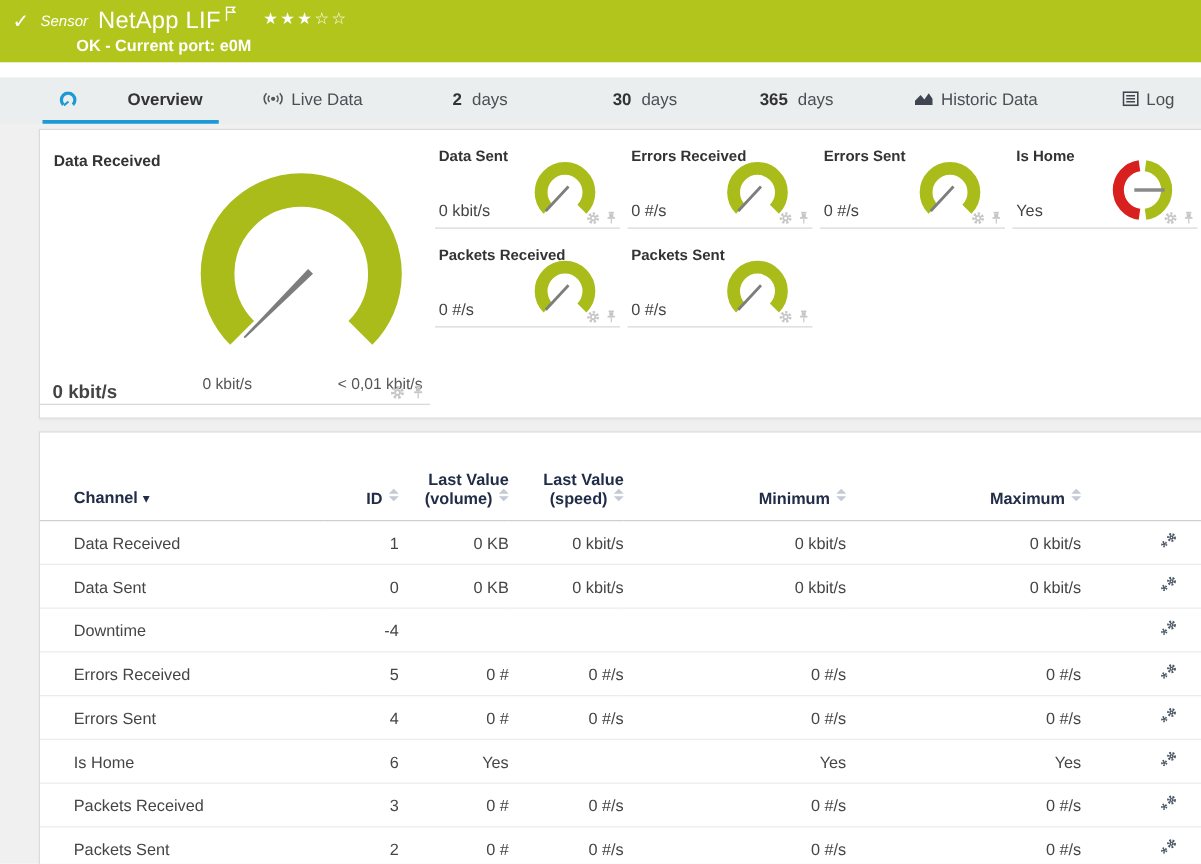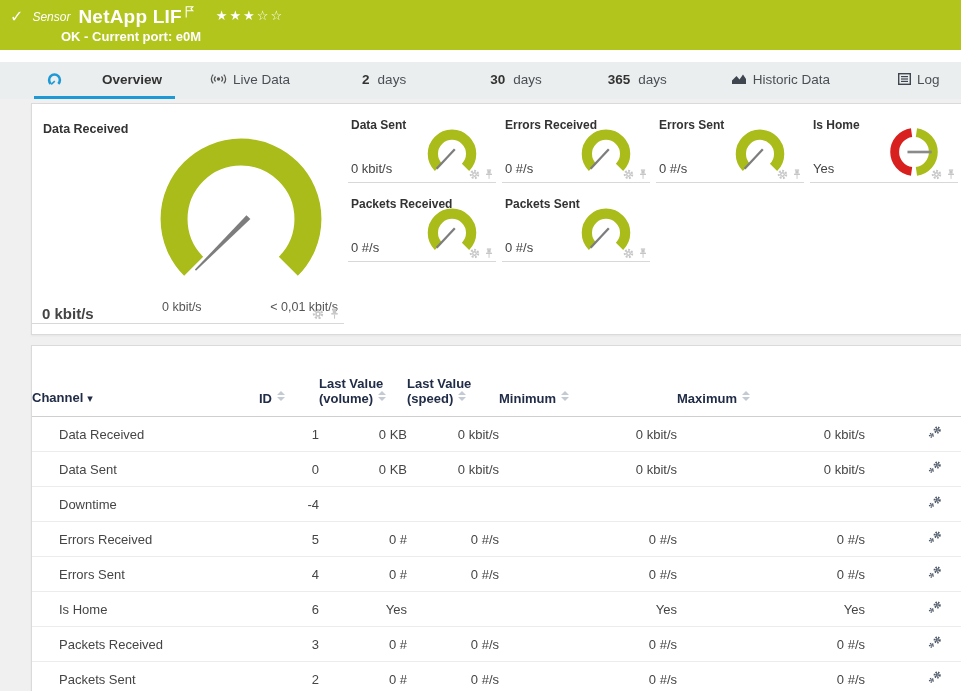--- a/index.html
+++ b/index.html
@@ -7,21 +7,21 @@
     width:961px;height:691px;position:relative;overflow:hidden;
     background:#f0f0f0;
     font-family:"Liberation Sans","DejaVu Sans",sans-serif;
     -webkit-font-smoothing:antialiased;
   }
   
   .topbar{position:absolute;left:0;top:0;right:0;height:50px;background:#b2c51d;color:#fff;}
   .topbar .row1{display:flex;align-items:center;padding:6px 0 0 10px;}
   .check{font-family:"DejaVu Sans",sans-serif;font-size:16px;font-weight:bold;line-height:1;}
   .kind{font-style:italic;font-size:12px;margin-left:9px;}
-  .sensor-title{font-size:19px;font-weight:bold;margin-left:8px;letter-spacing:.2px;}
+  .sensor-title{font-size:19px;font-weight:normal;margin-left:8px;letter-spacing:.2px;}
   .flagwrap{margin:-8px 0 0 3px;}
   .stars{font-family:"DejaVu Sans",sans-serif;font-size:13px;letter-spacing:2px;margin-left:22px;margin-top:-4px;cursor:pointer;}
   .statusline{font-size:13px;font-weight:bold;margin:1px 0 0 61px;}
   
   .whitegap{position:absolute;left:0;top:50px;right:0;height:12px;background:#ffffff;}
   .tabbar{position:absolute;left:0;top:62px;right:0;height:37px;background:#ebeeee;display:flex;align-items:stretch;padding-left:34px;box-sizing:border-box;}
   .tab{display:inline-flex;align-items:center;gap:6px;padding:0 13px;font-size:13.5px;color:#4a4f55;border-bottom:3px solid transparent;cursor:pointer;white-space:nowrap;}
   .tab.active{border-bottom-color:#1d9ad6;color:#333;font-weight:bold;gap:40px;}
   .tab .num{font-weight:bold;color:#333;margin-right:2px;}
   .tab svg{flex:none;}
@@ -43,23 +43,23 @@
   .scell.empty{border-bottom:none;}
   .s-title{position:absolute;top:6px;left:3px;font-size:12px;font-weight:bold;color:#333;}
   .s-gauge{position:absolute;top:12px;right:16px;line-height:0;}
   .s-value{position:absolute;bottom:6px;left:3px;font-size:13px;color:#444;}
   .s-icons{position:absolute;right:2px;bottom:2px;display:flex;gap:4px;align-items:center;}
   .s-icons span{cursor:pointer;line-height:0;}
   
   table{border-collapse:collapse;table-layout:fixed;width:100%;}
   col.c-channel{width:227px}col.c-id{width:60px}col.c-vol{width:88px}
   col.c-speed{width:92px}col.c-min{width:178px}col.c-max{width:188px}col.c-act{width:140px}
-  th{font-size:13px;font-weight:bold;color:#212c47;text-align:left;vertical-align:bottom;
+  th{font-size:13px;font-weight:bold;color:#212c47;text-align:right;vertical-align:bottom;
      padding:30px 0 10px 0;border-bottom:1px solid #cfcfcf;line-height:15px;cursor:pointer;}
-  th.l{text-align:left;}
+  th.l{text-align:left;padding-left:27px;}
   td{font-size:13px;color:#454545;padding:9px 0;border-bottom:1px solid #ececec;}
   td.l{text-align:left;padding-left:27px;}
   td.r{text-align:right;}
   td.c{text-align:center;}
   .sort{display:inline-block;margin-left:5px;vertical-align:2px;}
   .sort i{display:block;width:0;height:0;border-left:4px solid transparent;border-right:4px solid transparent;}
   .sort .up{border-bottom:4px solid #c3cad4;margin-bottom:2px;}
   .sort .dn{border-top:4px solid #c3cad4;}
   .sortdesc{color:#212c47;font-family:"DejaVu Sans",sans-serif;font-size:11px;margin-left:4px;}
   .rowgear{cursor:pointer;line-height:0;display:inline-block;}

